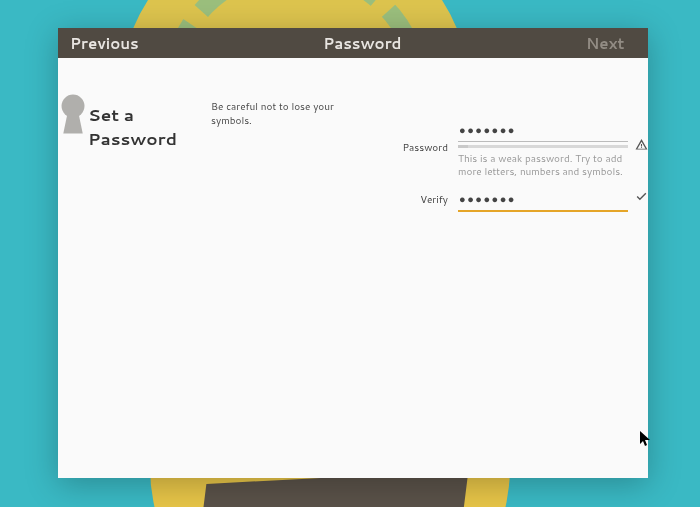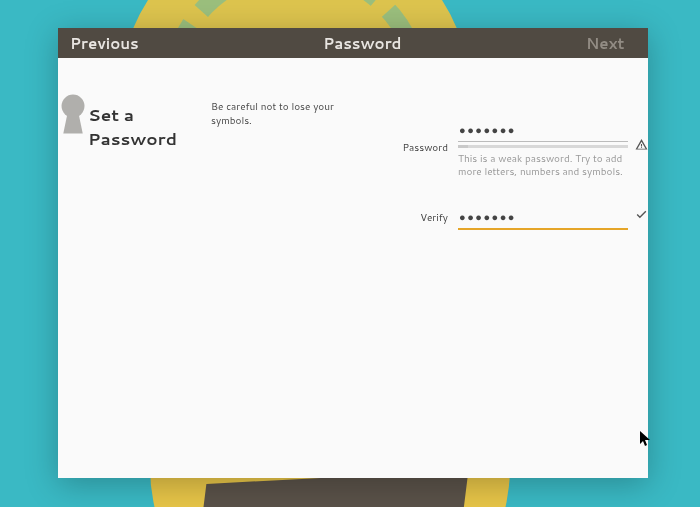--- a/index.html
+++ b/index.html
@@ -153,21 +153,21 @@
       line-height: 1.25;
       max-width: 170px;
     }
     .status-icon {
       width: 20px;
       text-align: center;
       font-size: 12px;
       color: #666;
       padding-left: 6px;
     }
-    .verify-row { margin-top: 26px; }
+    .verify-row { margin-top: 8px; }
     .cursor {
       position: absolute;
       right: 48px;
       bottom: 60px;
       z-index: 5;
     }
   </style>
 </head>
 <body>
 

